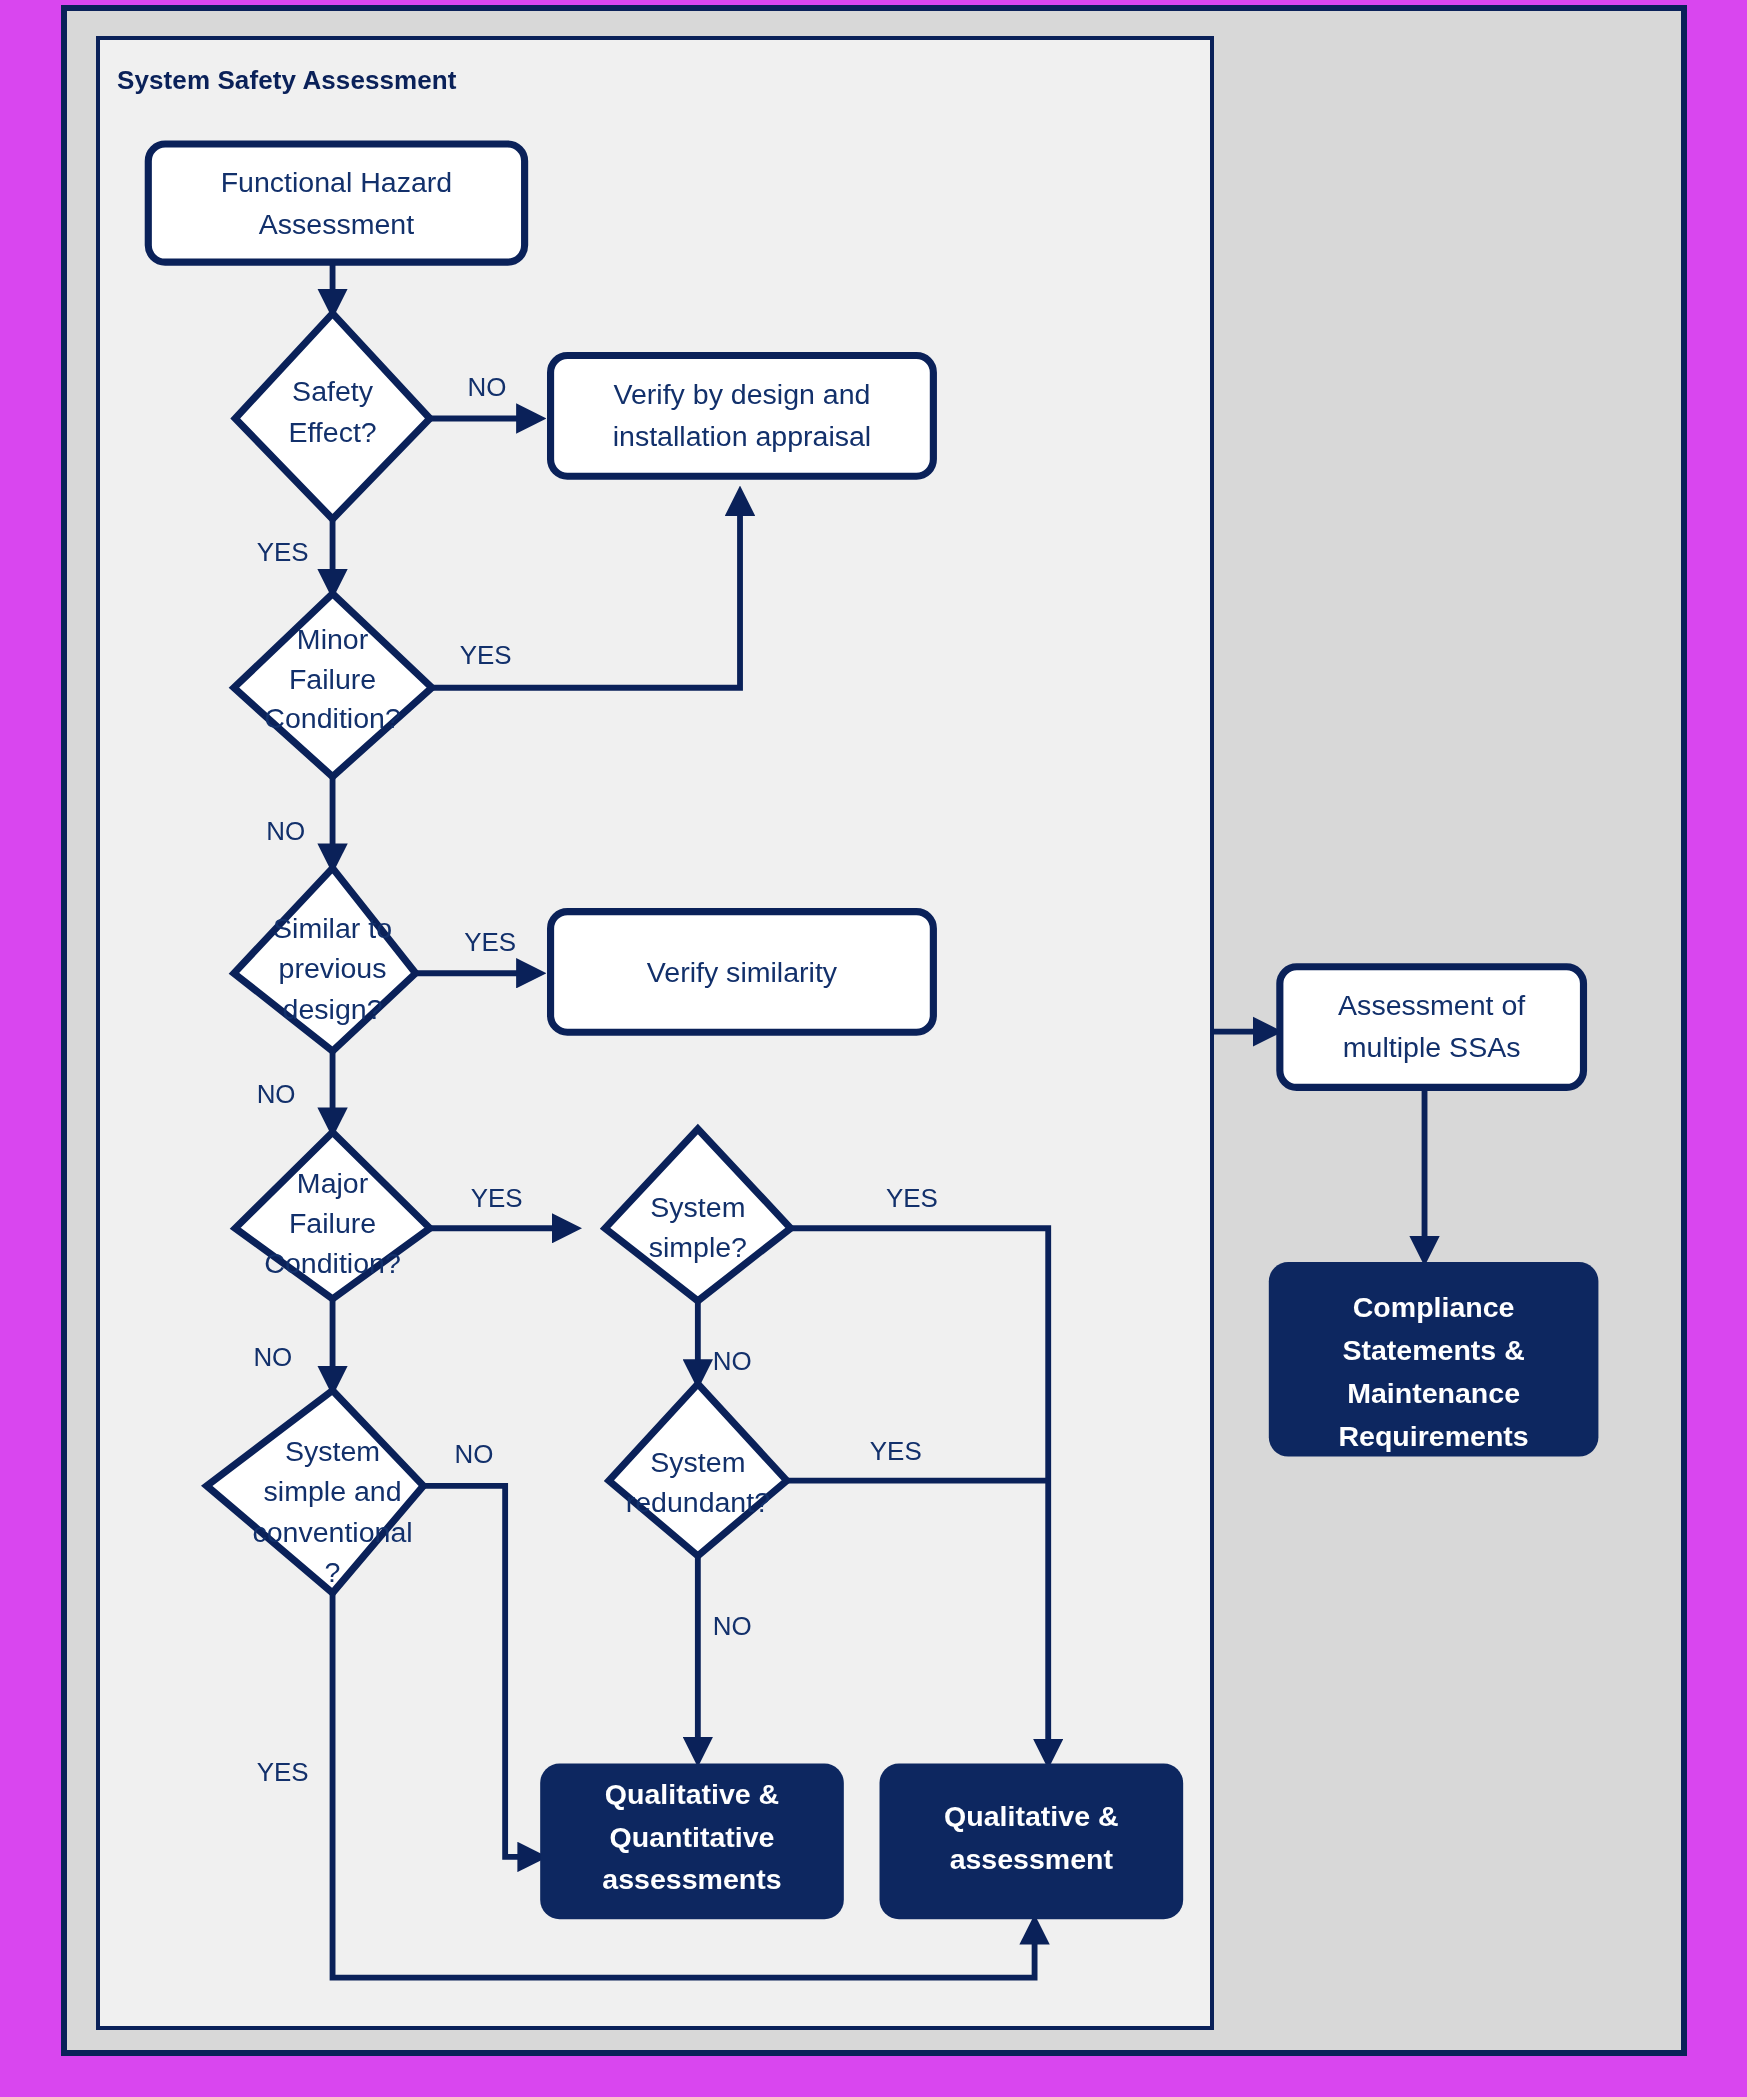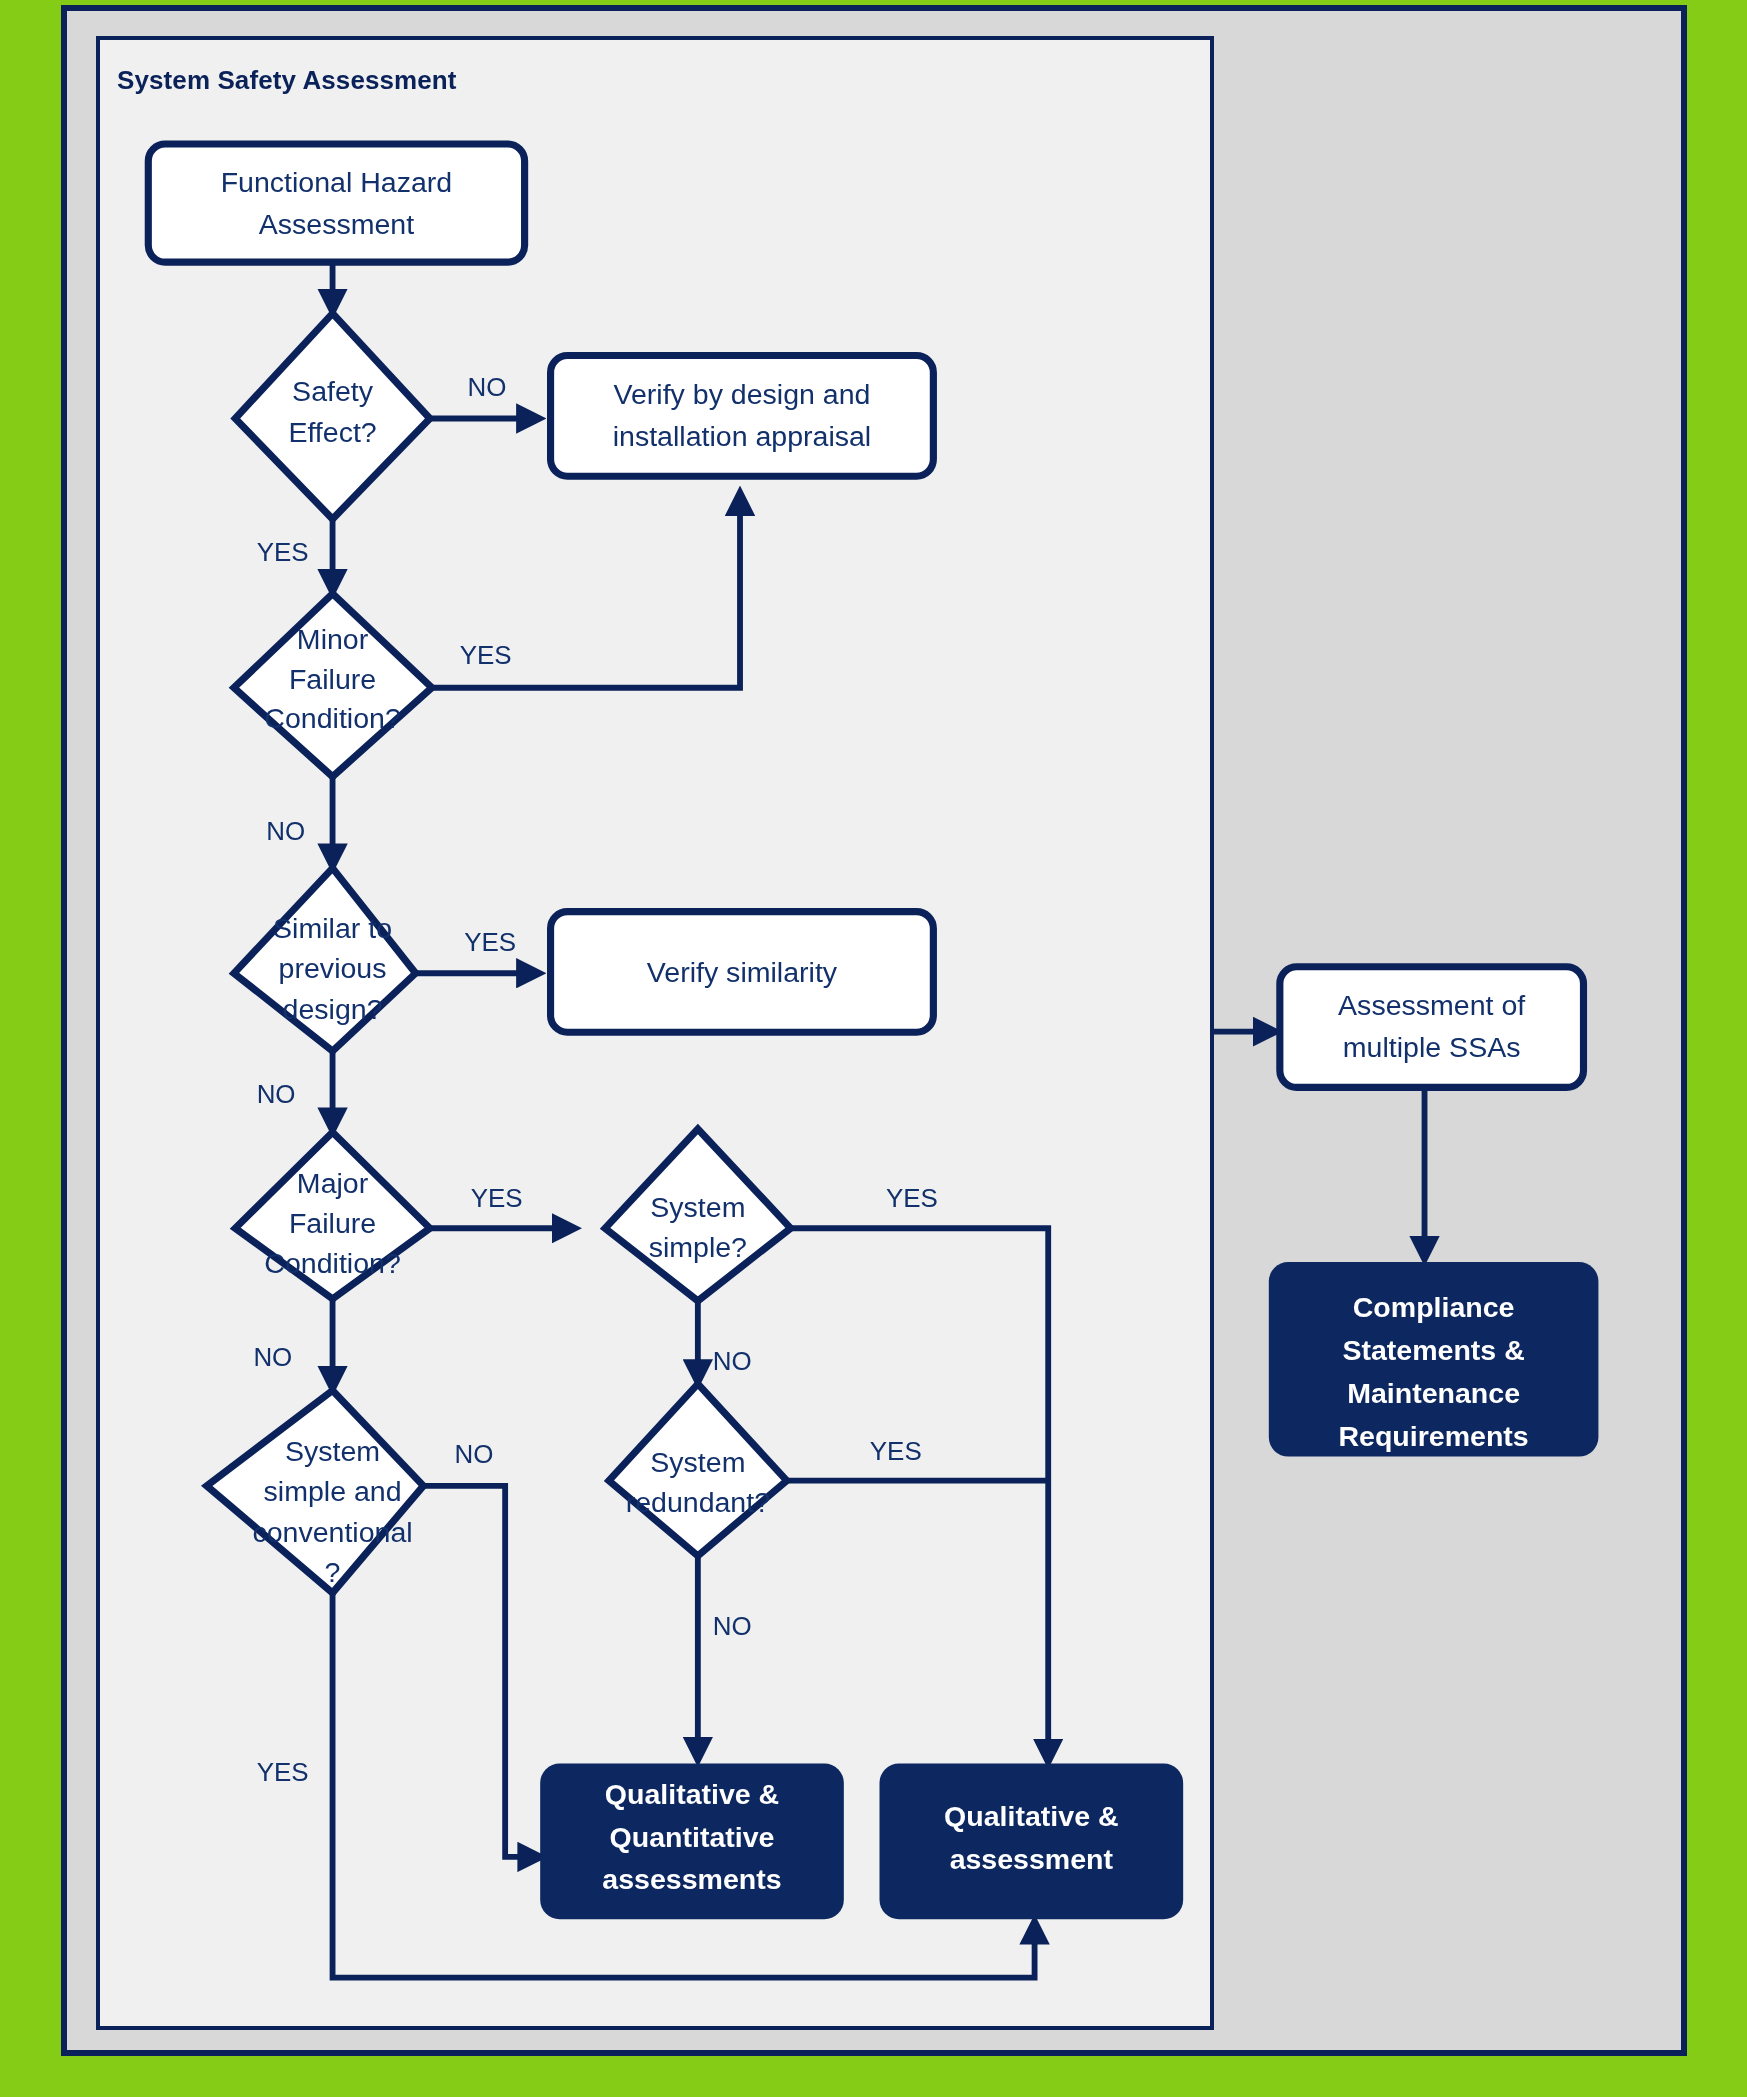--- a/index.html
+++ b/index.html
@@ -2,21 +2,21 @@
 <html style="font-size:10.4px"><head>
 <meta charset="utf-8">
 <title>System Safety Assessment Flowchart</title>
 <style>
   html,body{margin:0;padding:0;background:#000;}
   body{
     width:1748px;height:2097px;
     font-family:"Liberation Sans", sans-serif;
     overflow:hidden;
   }
-  #stage{position:relative;width:1748px;height:2097px;background:#84cc16;}
+  #stage{position:relative;width:1748px;height:2097px;background:#d946ef;}
 
   
   #outer-frame{
     position:absolute;left:61px;top:5.2px;width:1626px;height:2051px;
     background:#d8d8d8;
     border:6.5px solid #0a2159;
     box-sizing:border-box;
   }
   
   #inner-panel{

